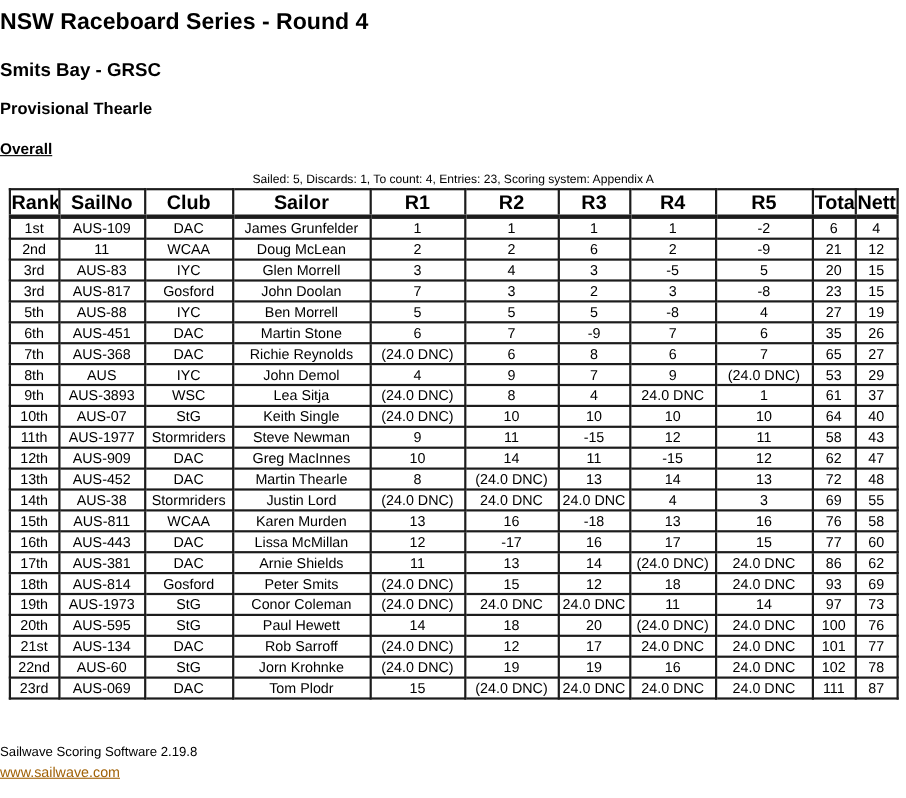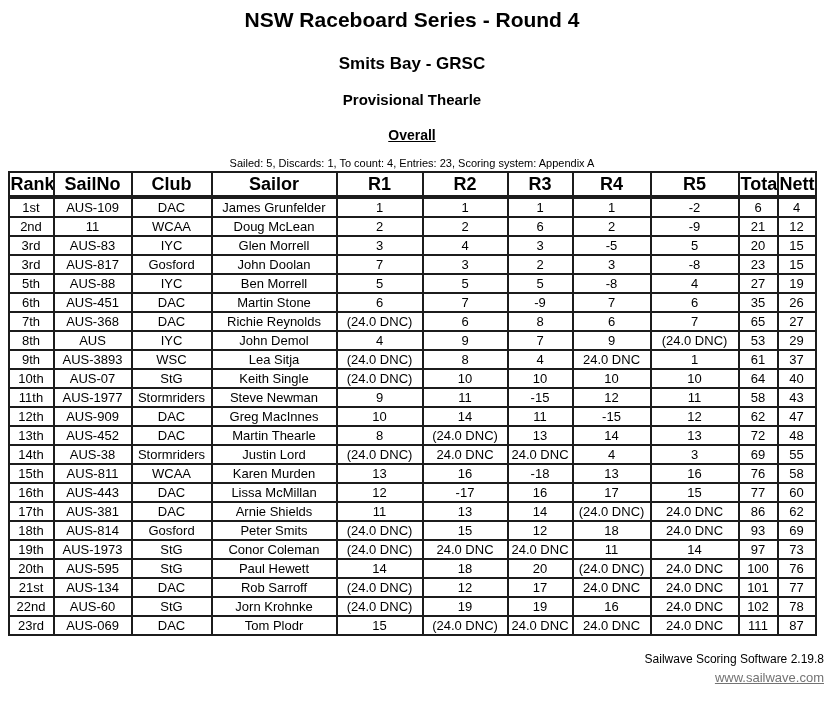--- a/index.html
+++ b/index.html
@@ -5,21 +5,21 @@
   html, body { margin: 0; padding: 0; }
   body {
     width: 824px; height: 725px;
     background: #ffffff;
     color: #000000;
     font-family: "Liberation Sans", sans-serif;
     overflow: hidden;
   }
   .page { width: 824px; height: 725px; }
 
-  h1, h2, h3, h4 { text-align: center; font-weight: bold; }
+  h1, h2, h3, h4 { font-weight: bold; }
   h1 { font-size: 21px; line-height: 24px; margin: 8px 0 0; }
   h2 { font-size: 17px; line-height: 20px; margin: 22px 0 0; }
   h3 { font-size: 15px; line-height: 18px; margin: 17px 0 0; }
   h4 { font-size: 14px; line-height: 17px; margin: 18px 0 0; text-decoration: underline; }
 
   .summary {
     text-align: center;
     font-size: 11px;
     line-height: 13px;
     margin: 13px 0 1px;
@@ -45,21 +45,21 @@
     font-weight: bold;
     height: 22px;
     border-bottom-width: 4px;
   }
   table.results td {
     font-size: 13px;
     height: 17px;
     font-weight: normal;
   }
 
-  .footer { text-align: right; margin-top: 16px; }
+  .footer { text-align: left; margin-top: 40px; }
   .credit { font-size: 12px; line-height: 15px; }
   .site-link {
     display: inline-block;
     margin-top: 3px;
     font-size: 13px;
     text-decoration: underline;
   }
 </style>
 </head>
 <body>
@@ -400,16 +400,16 @@
           <td>24.0 DNC</td>
           <td>24.0 DNC</td>
           <td>111</td>
           <td>87</td>
         </tr>
       </tbody>
   </table>
 
   <div class="footer">
     <div class="credit">Sailwave Scoring Software 2.19.8</div>
-    <a href="#" class="site-link" style="color: #737373;">www.sailwave.com</a>
+    <a href="#" class="site-link" style="color: #a16207;">www.sailwave.com</a>
   </div>
 
 </div>
 
 </body></html>

